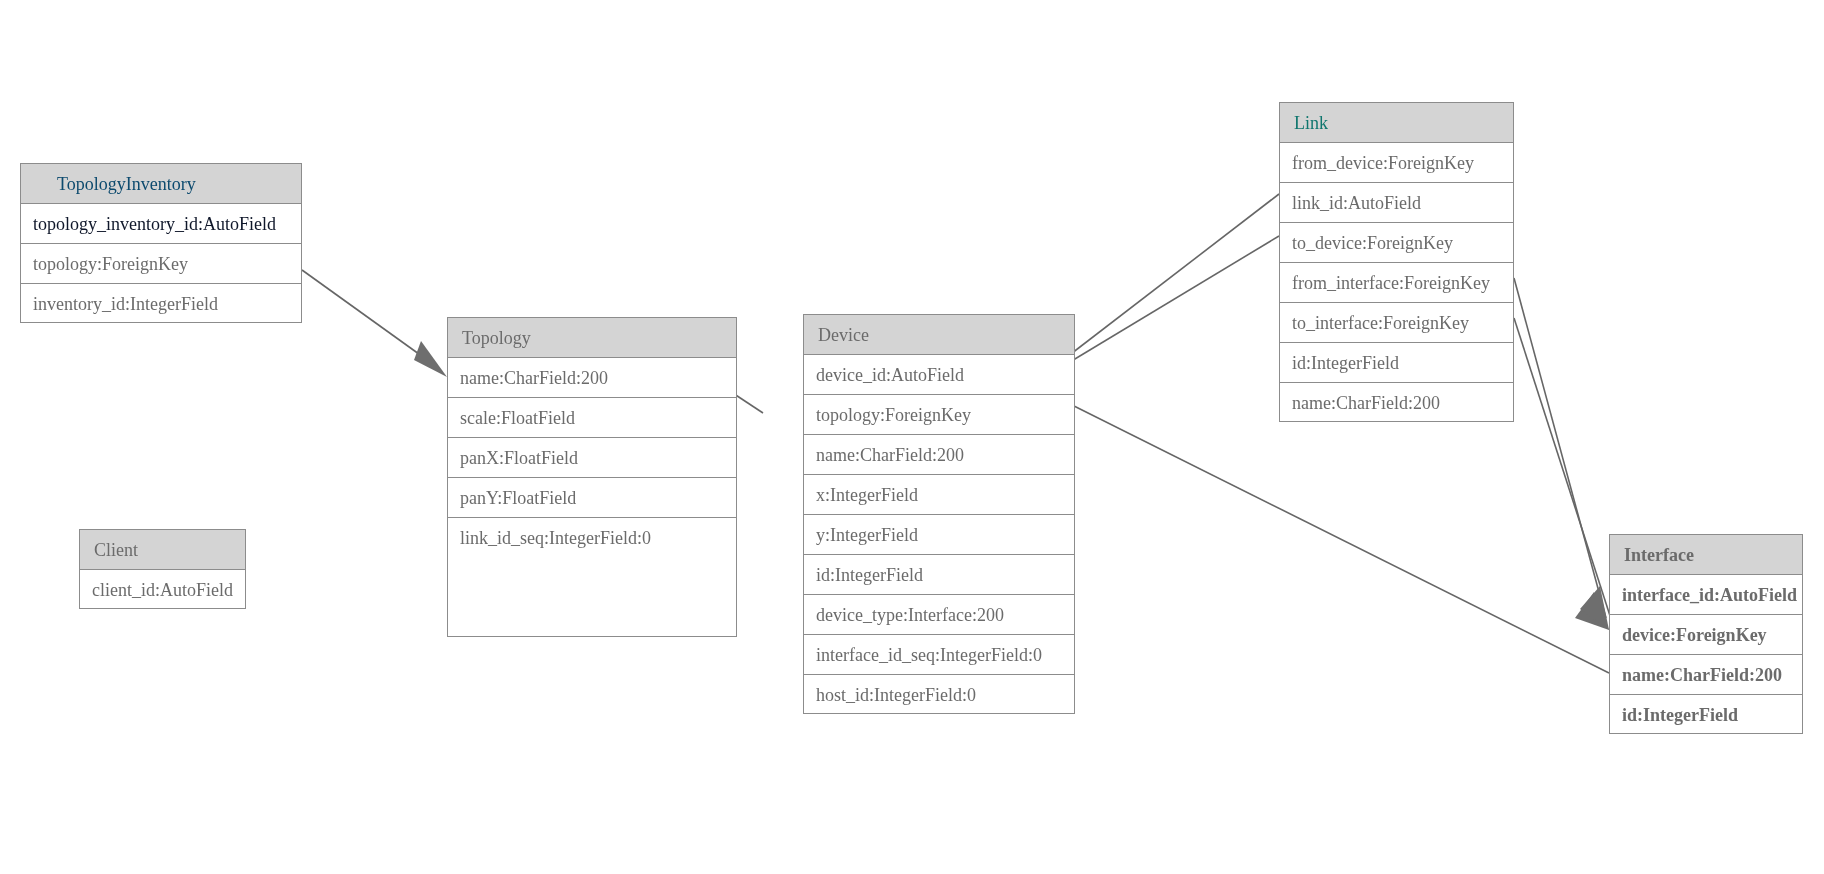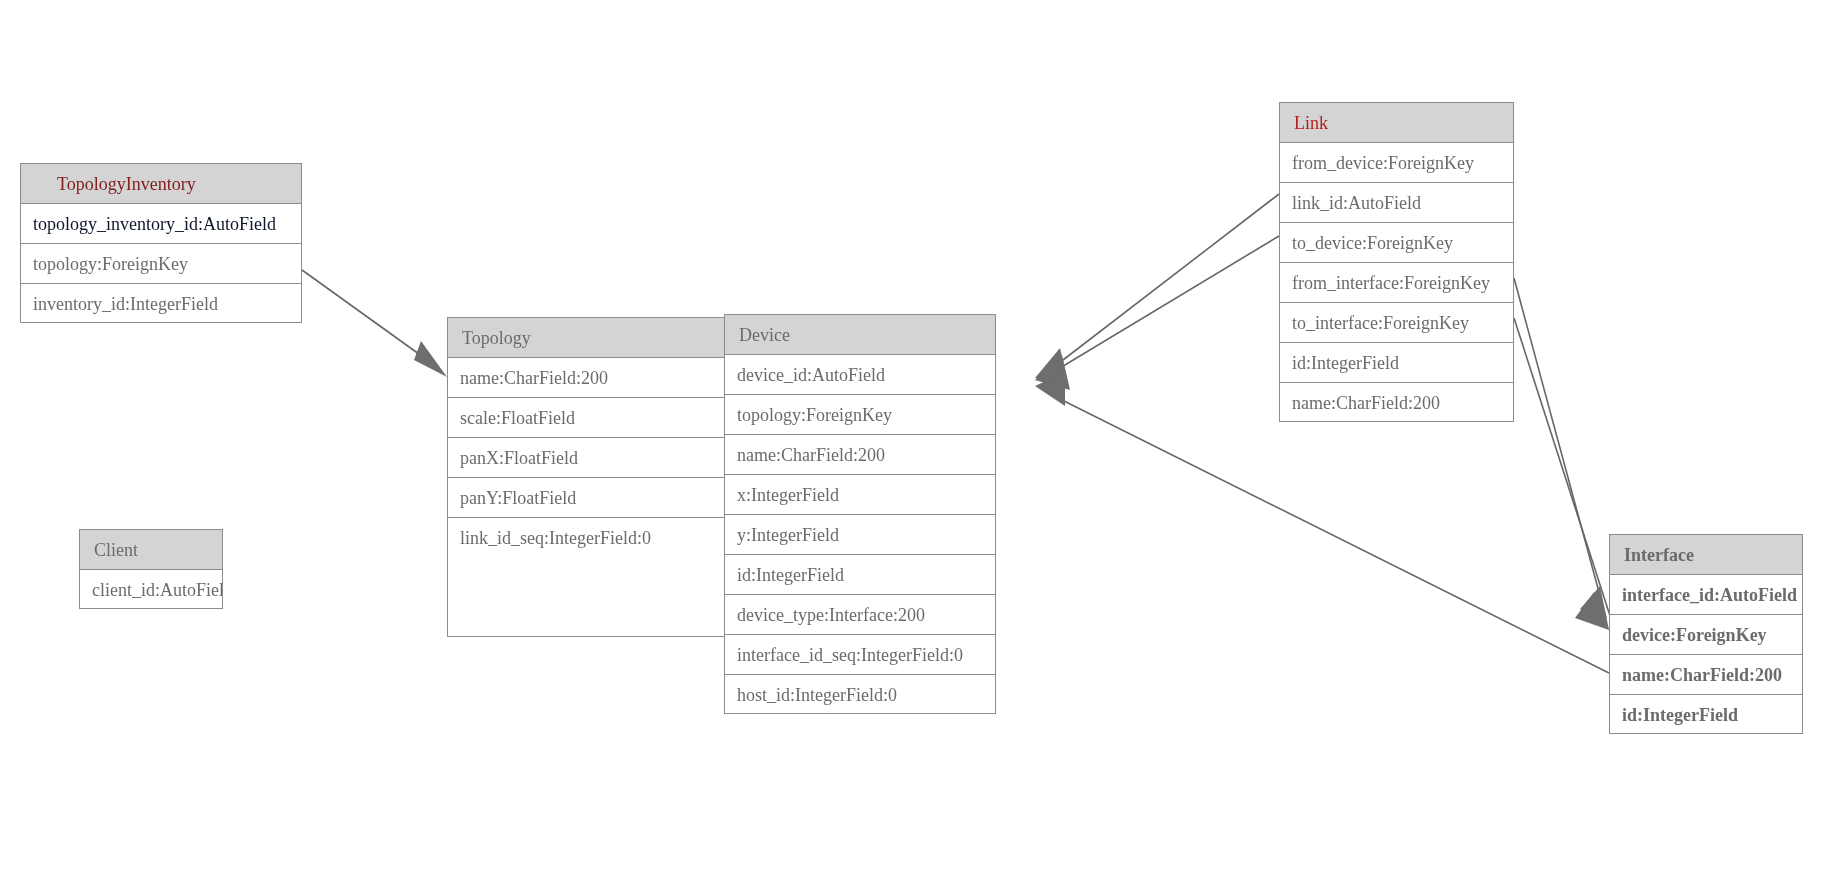--- a/index.html
+++ b/index.html
@@ -73,51 +73,51 @@
       <polygon points="1035,380 1062,355 1070,390" fill="#6e6e6e"></polygon>
       <path d="M 1514,278 L 1606,618" stroke="#666666" stroke-width="1.6" fill="none"></path>
       <polygon points="1609,630 1575,618 1594,592" fill="#6e6e6e"></polygon>
       <path d="M 1514,318 L 1612,622" stroke="#666666" stroke-width="1.6" fill="none"></path>
       <polygon points="1609,630 1580,609 1600,586" fill="#6e6e6e"></polygon>
       <path d="M 1609,673 L 1050,394" stroke="#666666" stroke-width="1.6" fill="none"></path>
       <polygon points="1035,386 1065,372 1065,406" fill="#6e6e6e"></polygon>
     </svg>
 
 <div class="entity" style="left: 20px; top: 163px; width: 282px; height: 160px; border-color: rgb(140, 140, 140);">
-      <div class="entity-header" style="background: rgb(212, 212, 212); border-bottom-color: rgb(140, 140, 140); color: #7f1d1d; padding-left: 36px;">TopologyInventory</div>
+      <div class="entity-header" style="background: rgb(212, 212, 212); border-bottom-color: rgb(140, 140, 140); color: #0c4a6e; padding-left: 36px;">TopologyInventory</div>
       <div class="entity-field" style="border-bottom-color: rgb(140, 140, 140); color: #0f172a;">topology_inventory_id:AutoField</div>
       <div class="entity-field" style="border-bottom-color: rgb(140, 140, 140); color: rgb(107, 107, 107);">topology:ForeignKey</div>
       <div class="entity-field last" style="border-bottom-color: rgb(140, 140, 140); color: rgb(107, 107, 107);">inventory_id:IntegerField</div>
     </div>
     <div class="entity" style="left: 447px; top: 317px; width: 290px; height: 320px; border-color: rgb(140, 140, 140);">
       <div class="entity-header" style="background: rgb(212, 212, 212); border-bottom-color: rgb(140, 140, 140); color: rgb(107, 107, 107);">Topology</div>
       <div class="entity-field" style="border-bottom-color: rgb(140, 140, 140); color: rgb(107, 107, 107);">name:CharField:200</div>
       <div class="entity-field" style="border-bottom-color: rgb(140, 140, 140); color: rgb(107, 107, 107);">scale:FloatField</div>
       <div class="entity-field" style="border-bottom-color: rgb(140, 140, 140); color: rgb(107, 107, 107);">panX:FloatField</div>
       <div class="entity-field" style="border-bottom-color: rgb(140, 140, 140); color: rgb(107, 107, 107);">panY:FloatField</div>
       <div class="entity-field last" style="border-bottom-color: rgb(140, 140, 140); color: rgb(107, 107, 107);">link_id_seq:IntegerField:0</div>
     </div>
-    <div class="entity" style="left: 79px; top: 529px; width: 144px; height: 80px; border-color: rgb(140, 140, 140);">
+    <div class="entity" style="left: 79px; top: 529px; width: 167px; height: 80px; border-color: rgb(140, 140, 140);">
       <div class="entity-header" style="background: rgb(212, 212, 212); border-bottom-color: rgb(140, 140, 140); color: rgb(107, 107, 107);">Client</div>
-      <div class="entity-field last" style="border-bottom-color: rgb(140, 140, 140); color: rgb(107, 107, 107); text-align: right;">client_id:AutoField</div>
+      <div class="entity-field last" style="border-bottom-color: rgb(140, 140, 140); color: rgb(107, 107, 107);">client_id:AutoField</div>
     </div>
-    <div class="entity" style="left: 724px; top: 314px; width: 272px; height: 400px; border-color: rgb(140, 140, 140);">
+    <div class="entity" style="left: 803px; top: 314px; width: 272px; height: 400px; border-color: rgb(140, 140, 140);">
       <div class="entity-header" style="background: rgb(212, 212, 212); border-bottom-color: rgb(140, 140, 140); color: rgb(107, 107, 107);">Device</div>
       <div class="entity-field" style="border-bottom-color: rgb(140, 140, 140); color: rgb(107, 107, 107);">device_id:AutoField</div>
       <div class="entity-field" style="border-bottom-color: rgb(140, 140, 140); color: rgb(107, 107, 107);">topology:ForeignKey</div>
       <div class="entity-field" style="border-bottom-color: rgb(140, 140, 140); color: rgb(107, 107, 107);">name:CharField:200</div>
       <div class="entity-field" style="border-bottom-color: rgb(140, 140, 140); color: rgb(107, 107, 107);">x:IntegerField</div>
       <div class="entity-field" style="border-bottom-color: rgb(140, 140, 140); color: rgb(107, 107, 107);">y:IntegerField</div>
       <div class="entity-field" style="border-bottom-color: rgb(140, 140, 140); color: rgb(107, 107, 107);">id:IntegerField</div>
       <div class="entity-field" style="border-bottom-color: rgb(140, 140, 140); color: rgb(107, 107, 107);">device_type:Interface:200</div>
       <div class="entity-field" style="border-bottom-color: rgb(140, 140, 140); color: rgb(107, 107, 107);">interface_id_seq:IntegerField:0</div>
       <div class="entity-field last" style="border-bottom-color: rgb(140, 140, 140); color: rgb(107, 107, 107);">host_id:IntegerField:0</div>
     </div>
     <div class="entity" style="left: 1279px; top: 102px; width: 235px; height: 320px; border-color: rgb(140, 140, 140);">
-      <div class="entity-header" style="background: rgb(212, 212, 212); border-bottom-color: rgb(140, 140, 140); color: #b91c1c;">Link</div>
+      <div class="entity-header" style="background: rgb(212, 212, 212); border-bottom-color: rgb(140, 140, 140); color: #0f766e;">Link</div>
       <div class="entity-field" style="border-bottom-color: rgb(140, 140, 140); color: rgb(107, 107, 107);">from_device:ForeignKey</div>
       <div class="entity-field" style="border-bottom-color: rgb(140, 140, 140); color: rgb(107, 107, 107);">link_id:AutoField</div>
       <div class="entity-field" style="border-bottom-color: rgb(140, 140, 140); color: rgb(107, 107, 107);">to_device:ForeignKey</div>
       <div class="entity-field" style="border-bottom-color: rgb(140, 140, 140); color: rgb(107, 107, 107);">from_interface:ForeignKey</div>
       <div class="entity-field" style="border-bottom-color: rgb(140, 140, 140); color: rgb(107, 107, 107);">to_interface:ForeignKey</div>
       <div class="entity-field" style="border-bottom-color: rgb(140, 140, 140); color: rgb(107, 107, 107);">id:IntegerField</div>
       <div class="entity-field last" style="border-bottom-color: rgb(140, 140, 140); color: rgb(107, 107, 107);">name:CharField:200</div>
     </div>
     <div class="entity" style="left: 1609px; top: 534px; width: 194px; height: 200px; border-color: rgb(140, 140, 140); font-weight: bold;">
       <div class="entity-header" style="background: rgb(212, 212, 212); border-bottom-color: rgb(140, 140, 140); color: rgb(107, 107, 107);">Interface</div>

